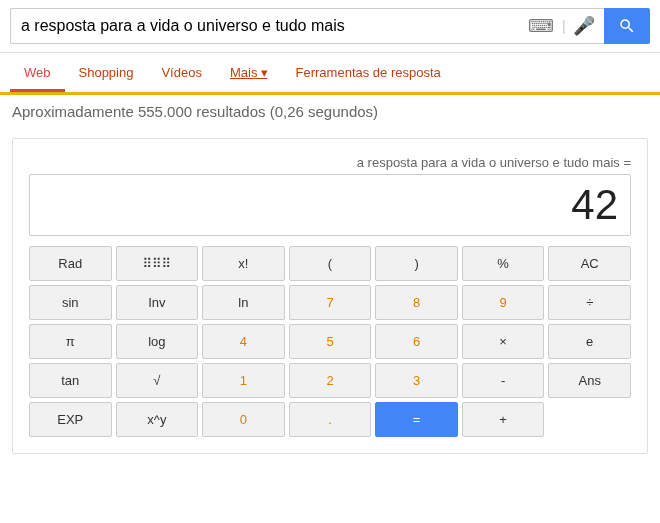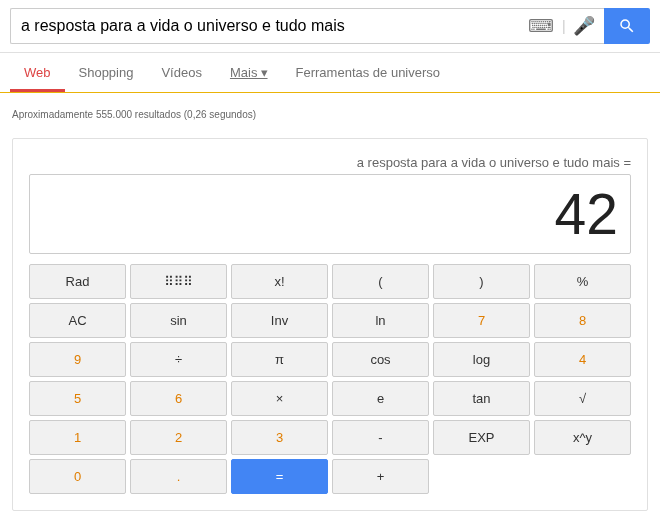--- a/index.html
+++ b/index.html
@@ -25,54 +25,54 @@
     .search-icon-mic { color: #777; font-size: 18px; cursor: pointer; }
     .search-btn {
       background: #4285f4; border: none; border-radius: 0 2px 2px 0;
       width: 46px; height: 36px; cursor: pointer; display: flex; align-items: center; justify-content: center;
     }
     .search-btn svg { fill: white; }
 
     
     .nav-tabs {
       display: flex; align-items: center;
-      padding: 0 10px; border-bottom: 1px solid #eab308;
+      padding: 0 10px; border-bottom: 3px solid #eab308;
     }
     .nav-tab {
-      padding: 12px 14px; font-size: 13px; color: #737373; cursor: pointer;
+      padding: 12px 14px; font-size: 13px; color: #c2410c; cursor: pointer;
       position: relative; white-space: nowrap;
     }
     .nav-tab.active { color: #d44; border-bottom: 3px solid #d44; padding-bottom: 9px; }
     .nav-tab-more { display: flex; align-items: center; gap: 3px; text-decoration: underline; }
 
     
     .results-info {
-      padding: 8px 12px; font-size: 10px; color: #666; margin-top: 8px;
+      padding: 8px 12px; font-size: 15px; color: #666;
     }
 
     
     .calc-card {
       margin: 10px 12px;
       border: 1px solid #e0e0e0;
       border-radius: 2px;
       padding: 16px;
       background: #fff;
     }
     .calc-expression {
       text-align: right; font-size: 13px; color: #666; margin-bottom: 4px;
     }
     .calc-display {
       border: 1px solid #ccc; border-radius: 2px;
-      text-align: right; font-size: 57px; font-weight: 300;
+      text-align: right; font-size: 42px; font-weight: 300;
       padding: 6px 12px; margin-bottom: 10px; color: #222;
       min-height: 62px; display: flex; align-items: center; justify-content: flex-end;
     }
     .calc-buttons {
       display: grid;
-      grid-template-columns: repeat(6, 1fr);
+      grid-template-columns: repeat(7, 1fr);
       gap: 4px;
     }
     .calc-btn {
       background: #f1f1f1; border: 1px solid #ccc; border-radius: 2px;
       padding: 9px 4px; text-align: center; font-size: 13px; color: #333;
       cursor: pointer; user-select: none;
     }
     .calc-btn.blue { background: #4285f4; color: #fff; border-color: #4285f4; }
     .calc-btn.orange { color: #e07e00; }
   </style>
@@ -91,21 +91,21 @@
       <path d="M15.5 14h-.79l-.28-.27A6.471 6.471 0 0 0 16 9.5 6.5 6.5 0 1 0 9.5 16c1.61 0 3.09-.59 4.23-1.57l.27.28v.79l5 4.99L20.49 19l-4.99-5zm-6 0C7.01 14 5 11.99 5 9.5S7.01 5 9.5 5 14 7.01 14 9.5 11.99 14 9.5 14z"></path>
     </svg>
   </button>
 </div>
 
 <div class="nav-tabs">
   <div class="nav-tab active">Web</div>
   <div class="nav-tab">Shopping</div>
   <div class="nav-tab">Vídeos</div>
   <div class="nav-tab nav-tab-more">Mais ▾</div>
-  <div class="nav-tab">Ferramentas de universo</div>
+  <div class="nav-tab">Ferramentas de resposta</div>
 </div>
 
 <div class="results-info">Aproximadamente 555.000 resultados (0,26 segundos)</div>
 
 <div class="calc-card">
   <div class="calc-expression">a resposta para a vida o universo e tudo mais =</div>
   <div class="calc-display">
     <span>42</span>
   </div>
   <div class="calc-buttons" id="calc-buttons">
@@ -117,33 +117,33 @@
       <div class="calc-btn">%</div>
       <div class="calc-btn">AC</div>
       <div class="calc-btn">sin</div>
       <div class="calc-btn">Inv</div>
       <div class="calc-btn">ln</div>
       <div class="calc-btn orange">7</div>
       <div class="calc-btn orange">8</div>
       <div class="calc-btn orange">9</div>
       <div class="calc-btn">÷</div>
       <div class="calc-btn">π</div>
-      <div class="calc-btn">cos</div>
       <div class="calc-btn">log</div>
       <div class="calc-btn orange">4</div>
       <div class="calc-btn orange">5</div>
       <div class="calc-btn orange">6</div>
       <div class="calc-btn">×</div>
       <div class="calc-btn">e</div>
       <div class="calc-btn">tan</div>
       <div class="calc-btn">√</div>
       <div class="calc-btn orange">1</div>
       <div class="calc-btn orange">2</div>
       <div class="calc-btn orange">3</div>
       <div class="calc-btn">-</div>
+      <div class="calc-btn">Ans</div>
       <div class="calc-btn">EXP</div>
       <div class="calc-btn">x^y</div>
       <div class="calc-btn orange">0</div>
       <div class="calc-btn orange">.</div>
       <div class="calc-btn blue">=</div>
       <div class="calc-btn">+</div>
     </div>
 </div>
 
 </body></html>

